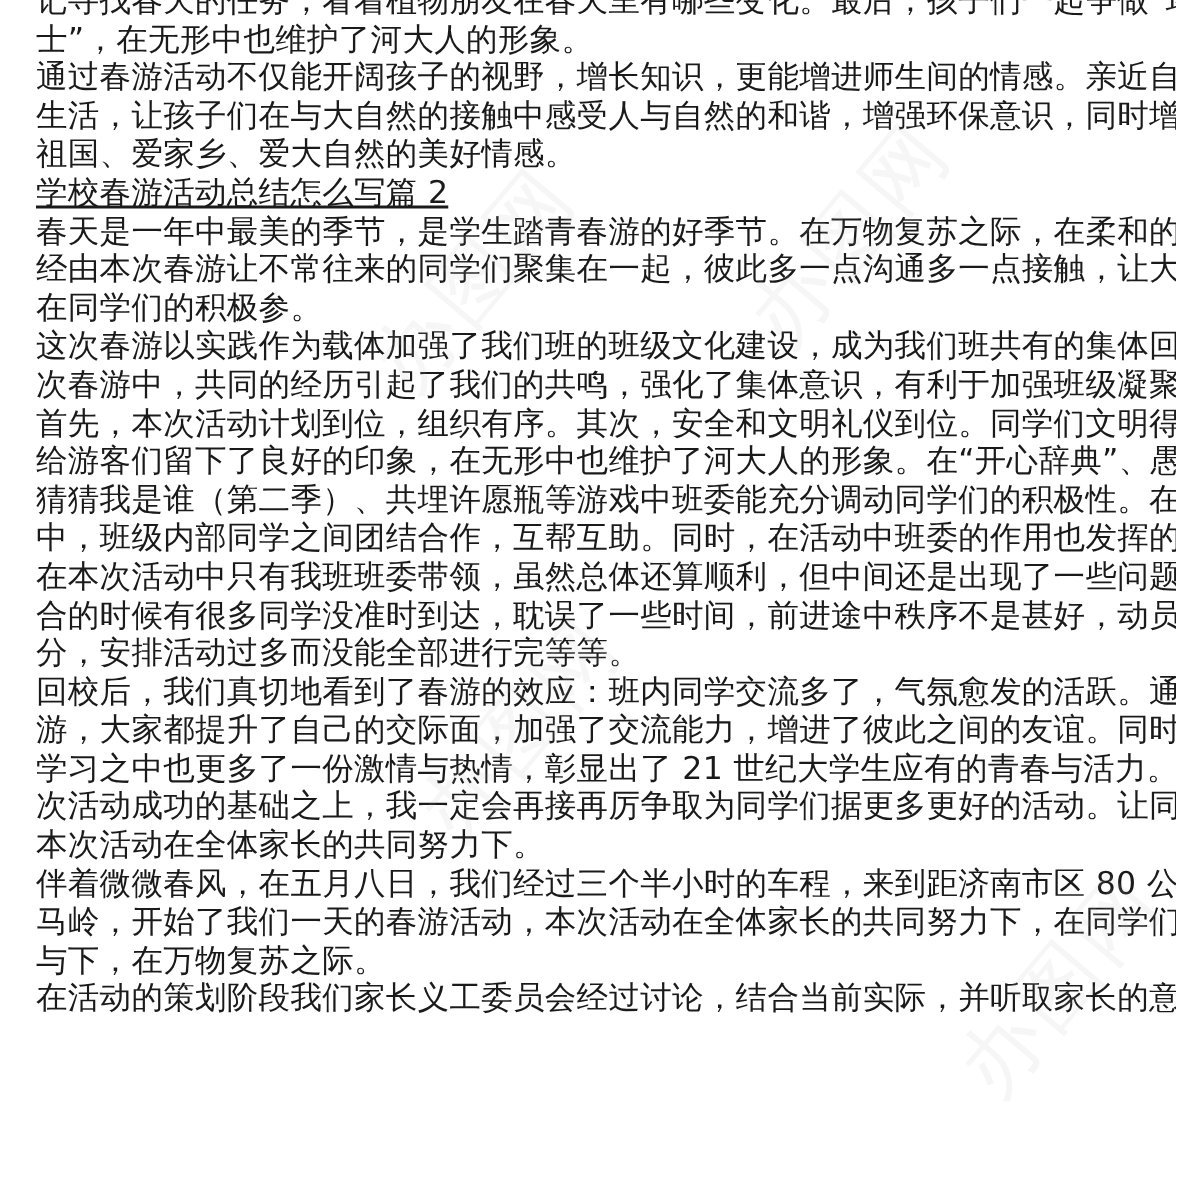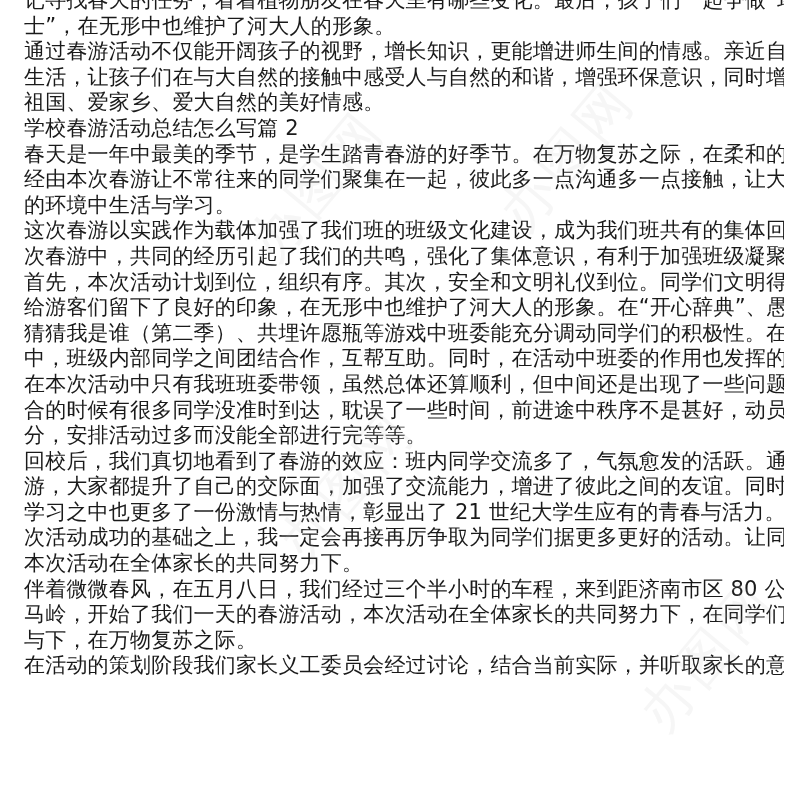--- a/index.html
+++ b/index.html
@@ -30,20 +30,21 @@
     letter-spacing: 0.2px;
   }
   .para {
     margin: 0;
     padding: 0;
   }
   .heading {
     margin: 0;
     padding: 0;
     font-weight: normal;
+    text-decoration: underline;
   }
   .watermark {
     position: absolute;
     font-size: 54px;
     color: rgba(180,180,180,0.12);
     transform: rotate(-50deg);
     pointer-events: none;
     white-space: nowrap;
     font-family: "DejaVu Sans", sans-serif;
     letter-spacing: 4px;
@@ -65,21 +66,21 @@
     <div class="line">祖国、爱家乡、爱大自然的美好情感。</div>
   </div>
 
   <div class="heading">
     <div class="line">学校春游活动总结怎么写篇 2</div>
   </div>
 
   <div class="para">
     <div class="line">春天是一年中最美的季节，是学生踏青春游的好季节。在万物复苏之际，在柔和的春风下，</div>
     <div class="line">经由本次春游让不常往来的同学们聚集在一起，彼此多一点沟通多一点接触，让大家在轻松</div>
-    <div class="line">的环境中生活与学习。</div>
+    <div class="line">在同学们的积极参。</div>
   </div>
 
   <div class="para">
     <div class="line">这次春游以实践作为载体加强了我们班的班级文化建设，成为我们班共有的集体回忆。在本</div>
     <div class="line">次春游中，共同的经历引起了我们的共鸣，强化了集体意识，有利于加强班级凝聚力。</div>
   </div>
 
   <div class="para">
     <div class="line">首先，本次活动计划到位，组织有序。其次，安全和文明礼仪到位。同学们文明得体的举止</div>
     <div class="line">给游客们留下了良好的印象，在无形中也维护了河大人的形象。在“开心辞典”、愚人节你好、</div>

